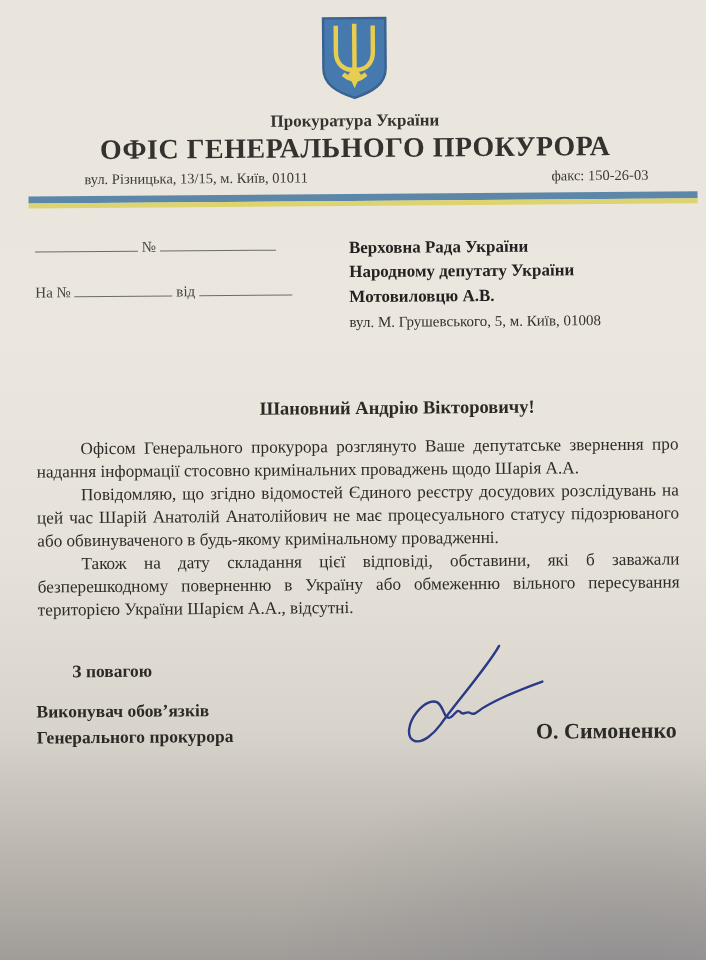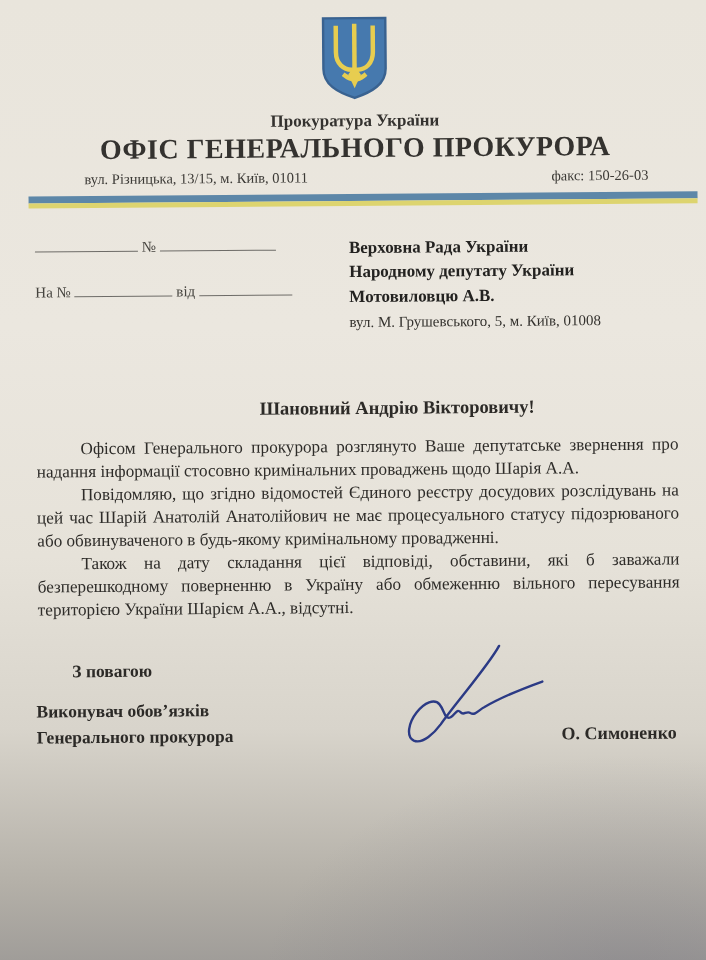--- a/index.html
+++ b/index.html
@@ -43,21 +43,21 @@
   .recipient .addr { font-size: 15px; margin-top: 1px; color: #33312d; }
   
   .salutation { margin-top: 64px; text-align: center; padding-left: 80px; font-weight: bold; font-size: 18.5px; color: #2c2a27; }
   .body-text { margin: 16px 36px 0 36px; font-size: 17.2px; line-height: 1.34; text-align: justify; color: #2e2c29; }
   .body-text p { margin: 0; text-indent: 44px; }
   
   .closing { position: relative; margin-top: 40px; }
   .regards { margin-left: 70px; font-weight: bold; font-size: 17.5px; color: #2c2a27; }
   .sign-row { display: flex; justify-content: space-between; align-items: flex-end; margin: 16px 40px 0 34px; }
   .position-block { font-weight: bold; font-size: 17.5px; line-height: 1.5; color: #2c2a27; }
-  .signer-name { font-weight: bold; font-size: 18px; color: #2c2a27; padding-bottom: 2px; }
+  .signer-name { font-weight: bold; font-size: 22px; color: #2c2a27; padding-bottom: 2px; }
   .signature-svg { position: absolute; left: 396px; top: -18px; pointer-events: none; }
 </style>
 </head>
 <body>
 
 <div class="photo">
   <div class="letter">
 
     <div class="letterhead">
       <span class="emblem">

